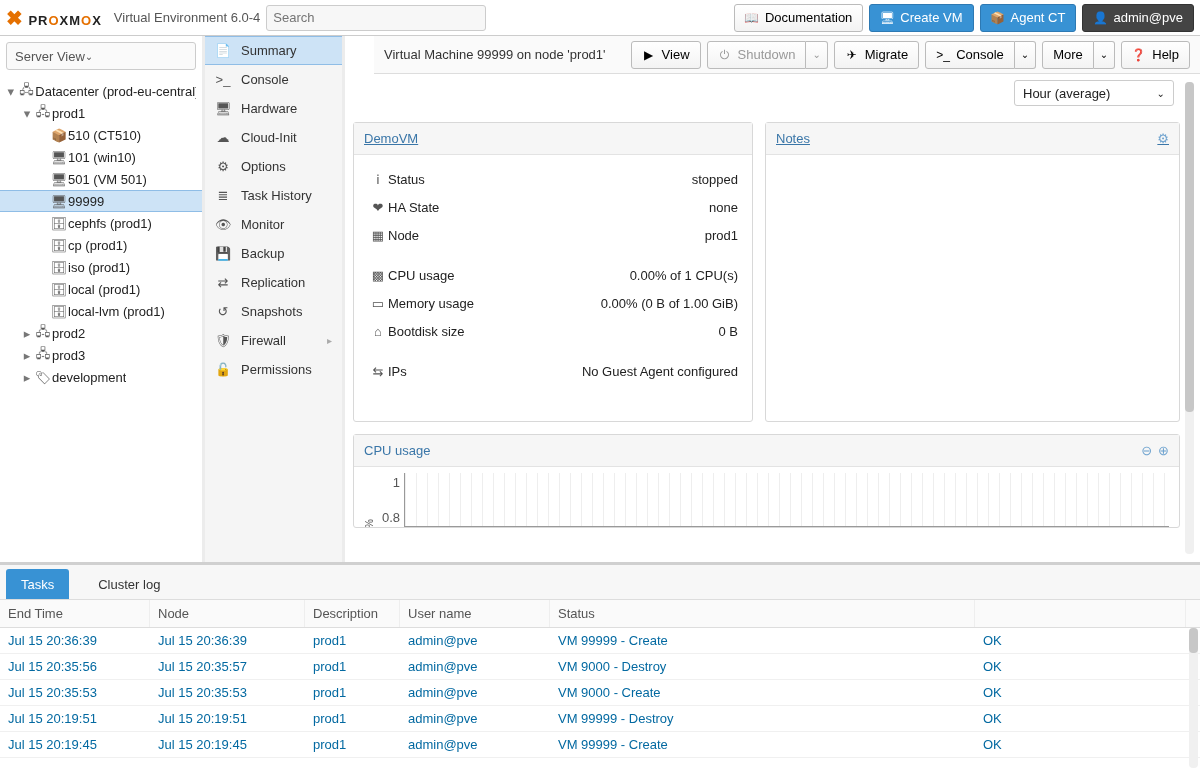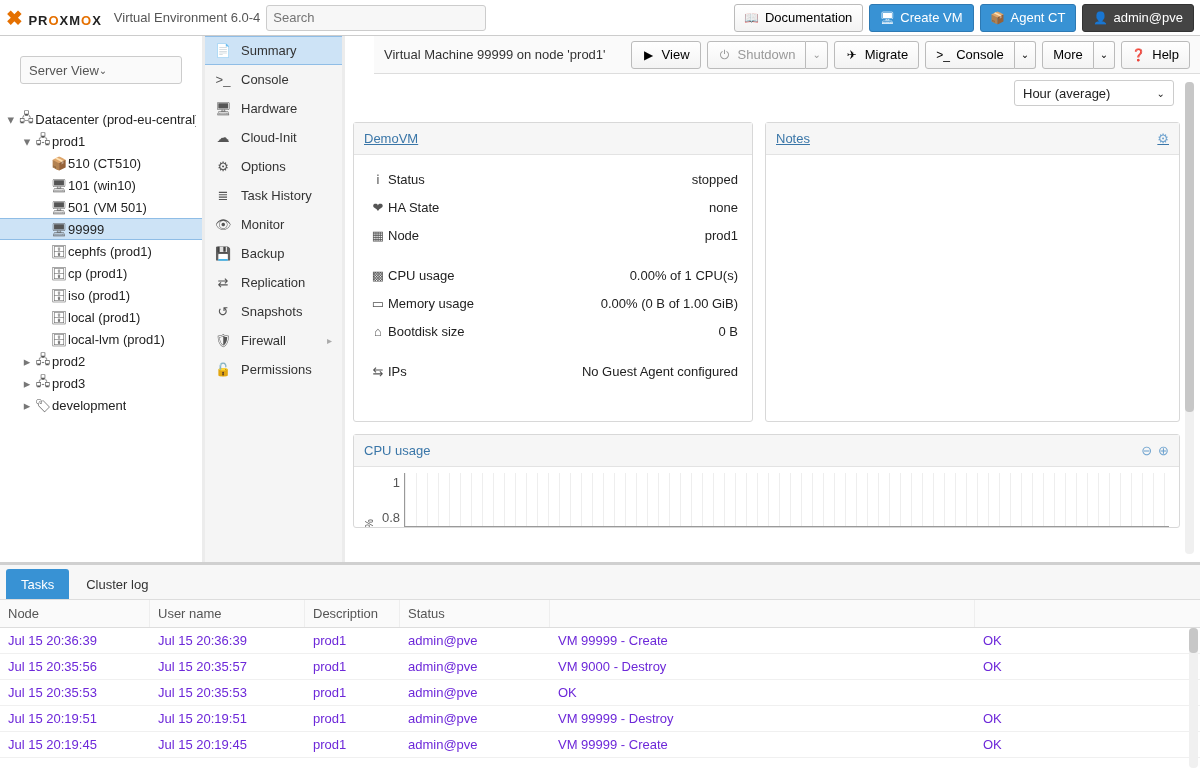--- a/index.html
+++ b/index.html
@@ -15,21 +15,21 @@
   .search input{width:100%;height:26px;padding:2px 6px;border:1px solid #ccc;border-radius:3px;background:#f7f7f7;}
   .spacer{flex:1;}
   .btn{display:inline-flex;align-items:center;gap:6px;height:28px;padding:0 10px;border:1px solid #bbb;border-radius:3px;background:linear-gradient(#fff,#f3f3f3);cursor:pointer;white-space:nowrap;}
   .btn.blue{background:#3892d4;border-color:#2d79b3;color:#fff;}
   .btn.dark{background:#444;border-color:#333;color:#fff;}
   .btn .ic{width:14px;height:14px;display:inline-flex;align-items:center;justify-content:center;font-size:12px;}
   
   .middle{flex:1;display:grid;grid-template-columns:205px 140px 1fr;min-height:0;}
   
   .treecol{display:flex;flex-direction:column;border-right:3px solid #ececec;}
-  .viewselect{height:28px;border:1px solid #ccc;border-radius:3px;margin:20px;display:flex;align-items:center;padding:0 8px;background:#fafafa;color:#555;}
+  .viewselect{height:28px;border:1px solid #ccc;border-radius:3px;margin:6px;display:flex;align-items:center;padding:0 8px;background:#fafafa;color:#555;}
   .tree{flex:1;overflow:auto;padding:4px 0;}
   .trow{display:flex;align-items:center;height:22px;padding-right:6px;cursor:default;}
   .trow.sel{background:#cde3f6;border:1px solid #8fbde6;border-left:none;border-right:none;}
   .tw{display:inline-block;width:14px;text-align:center;color:#777;}
   .tic{width:18px;display:inline-flex;justify-content:center;color:#555;}
   .tlabel{white-space:nowrap;overflow:hidden;text-overflow:clip;}
   
   .subnav{background:#f5f5f5;border-right:3px solid #ececec;display:flex;flex-direction:column;}
   .snitem{display:flex;align-items:center;gap:10px;height:29px;padding:0 10px;color:#333;cursor:pointer;}
   .snitem.sel{background:#cde3f6;border-top:1px solid #8fbde6;border-bottom:1px solid #8fbde6;}
@@ -63,28 +63,28 @@
   .chartpanel{margin-top:12px;border:1px solid #d8d8d8;border-radius:3px;}
   .chartpanel .ph{background:#f6f6f6;border-bottom:1px solid #e3e3e3;padding:8px 10px;color:#3a76a8;font-weight:500;display:flex;align-items:center;}
   .circico{margin-left:auto;display:flex;gap:6px;color:#6fa3cf;}
   .chartbody{height:60px;display:flex;padding:6px 10px 0 10px;overflow:hidden;}
   .ylabels{width:36px;display:flex;flex-direction:column;align-items:flex-end;justify-content:flex-start;gap:20px;color:#555;font-size:11px;padding-top:2px;}
   .plotarea{flex:1;border-left:1px solid #999;border-bottom:1px solid #999;position:relative;margin-left:4px;}
   .axistitle{position:absolute;left:-30px;bottom:-2px;transform:rotate(-90deg);transform-origin:left bottom;font-size:10px;color:#555;}
   .gridv{position:absolute;top:0;bottom:0;width:1px;background:#eee;}
   
   .bottom{height:206px;border-top:3px solid #d0d0d0;display:flex;flex-direction:column;background:#f7f7f7;}
-  .btabs{height:34px;display:flex;align-items:flex-end;padding:0 6px;gap:2px;background:#f7f7f7;}
+  .btabs{height:34px;display:flex;align-items:flex-end;padding:0 6px;gap:14px;background:#f7f7f7;}
   .btab{padding:7px 14px;border:1px solid transparent;border-bottom:none;cursor:pointer;color:#333;}
   .btab.active{background:#3892d4;color:#fff;border-radius:3px 3px 0 0;}
   .thead{display:grid;grid-template-columns:150px 155px 95px 150px 425px 1fr 14px;background:#fafafa;border-top:1px solid #ddd;border-bottom:1px solid #ddd;}
   .thead>div{padding:6px 8px;color:#555;border-right:1px solid #eee;display:flex;align-items:center;gap:4px;}
   .tbody{flex:1;overflow:hidden;background:#fff;position:relative;}
   .row{display:grid;grid-template-columns:150px 155px 95px 150px 425px 1fr 14px;border-bottom:1px solid #f0f0f0;}
-  .row>div{padding:5px 8px;color:#6d28d9;}
+  .row>div{padding:5px 8px;color:#0369a1;}
   .tscroll{position:absolute;right:2px;top:0;bottom:0;width:9px;background:#f0f0f0;border-radius:4px;}
   .tscroll::after{content:"";position:absolute;left:0;right:0;top:0;height:18%;background:#c7c7c7;border-radius:4px;}
 </style>
 </head>
 <body>
 
 <div class="topbar">
   <span class="logo">
     <span class="x">✖</span><span class="rest">&nbsp;PR</span><span class="o">O</span><span class="rest">XM</span><span class="o">O</span><span class="rest">X</span>
   </span>
@@ -437,23 +437,24 @@
     </div>
   </div>
 </div>
 
 <div class="bottom">
   <div class="btabs" id="btabs">
       <div class="btab active">Tasks</div>
       <div class="btab">Cluster log</div>
     </div>
   <div class="thead">
+    <div>End Time</div>
     <div>Node</div>
+    <div>Description</div>
     <div>User name</div>
-    <div>Description</div>
     <div>Status</div>
     <div></div>
   </div>
   <div class="tbody" id="tbody">
     <div class="tscroll"></div>
   <div class="row">
         <div>Jul 15 20:36:39</div>
         <div>Jul 15 20:36:39</div>
         <div>prod1</div>
         <div>admin@pve</div>
@@ -468,20 +469,21 @@
         <div>admin@pve</div>
         <div>VM 9000 - Destroy</div>
         <div>OK</div>
         <div></div>
       </div>
       <div class="row">
         <div>Jul 15 20:35:53</div>
         <div>Jul 15 20:35:53</div>
         <div>prod1</div>
         <div>admin@pve</div>
+        <div>VM 9000 - Create</div>
         <div>OK</div>
         <div></div>
       </div>
       <div class="row">
         <div>Jul 15 20:19:51</div>
         <div>Jul 15 20:19:51</div>
         <div>prod1</div>
         <div>admin@pve</div>
         <div>VM 99999 - Destroy</div>
         <div>OK</div>

